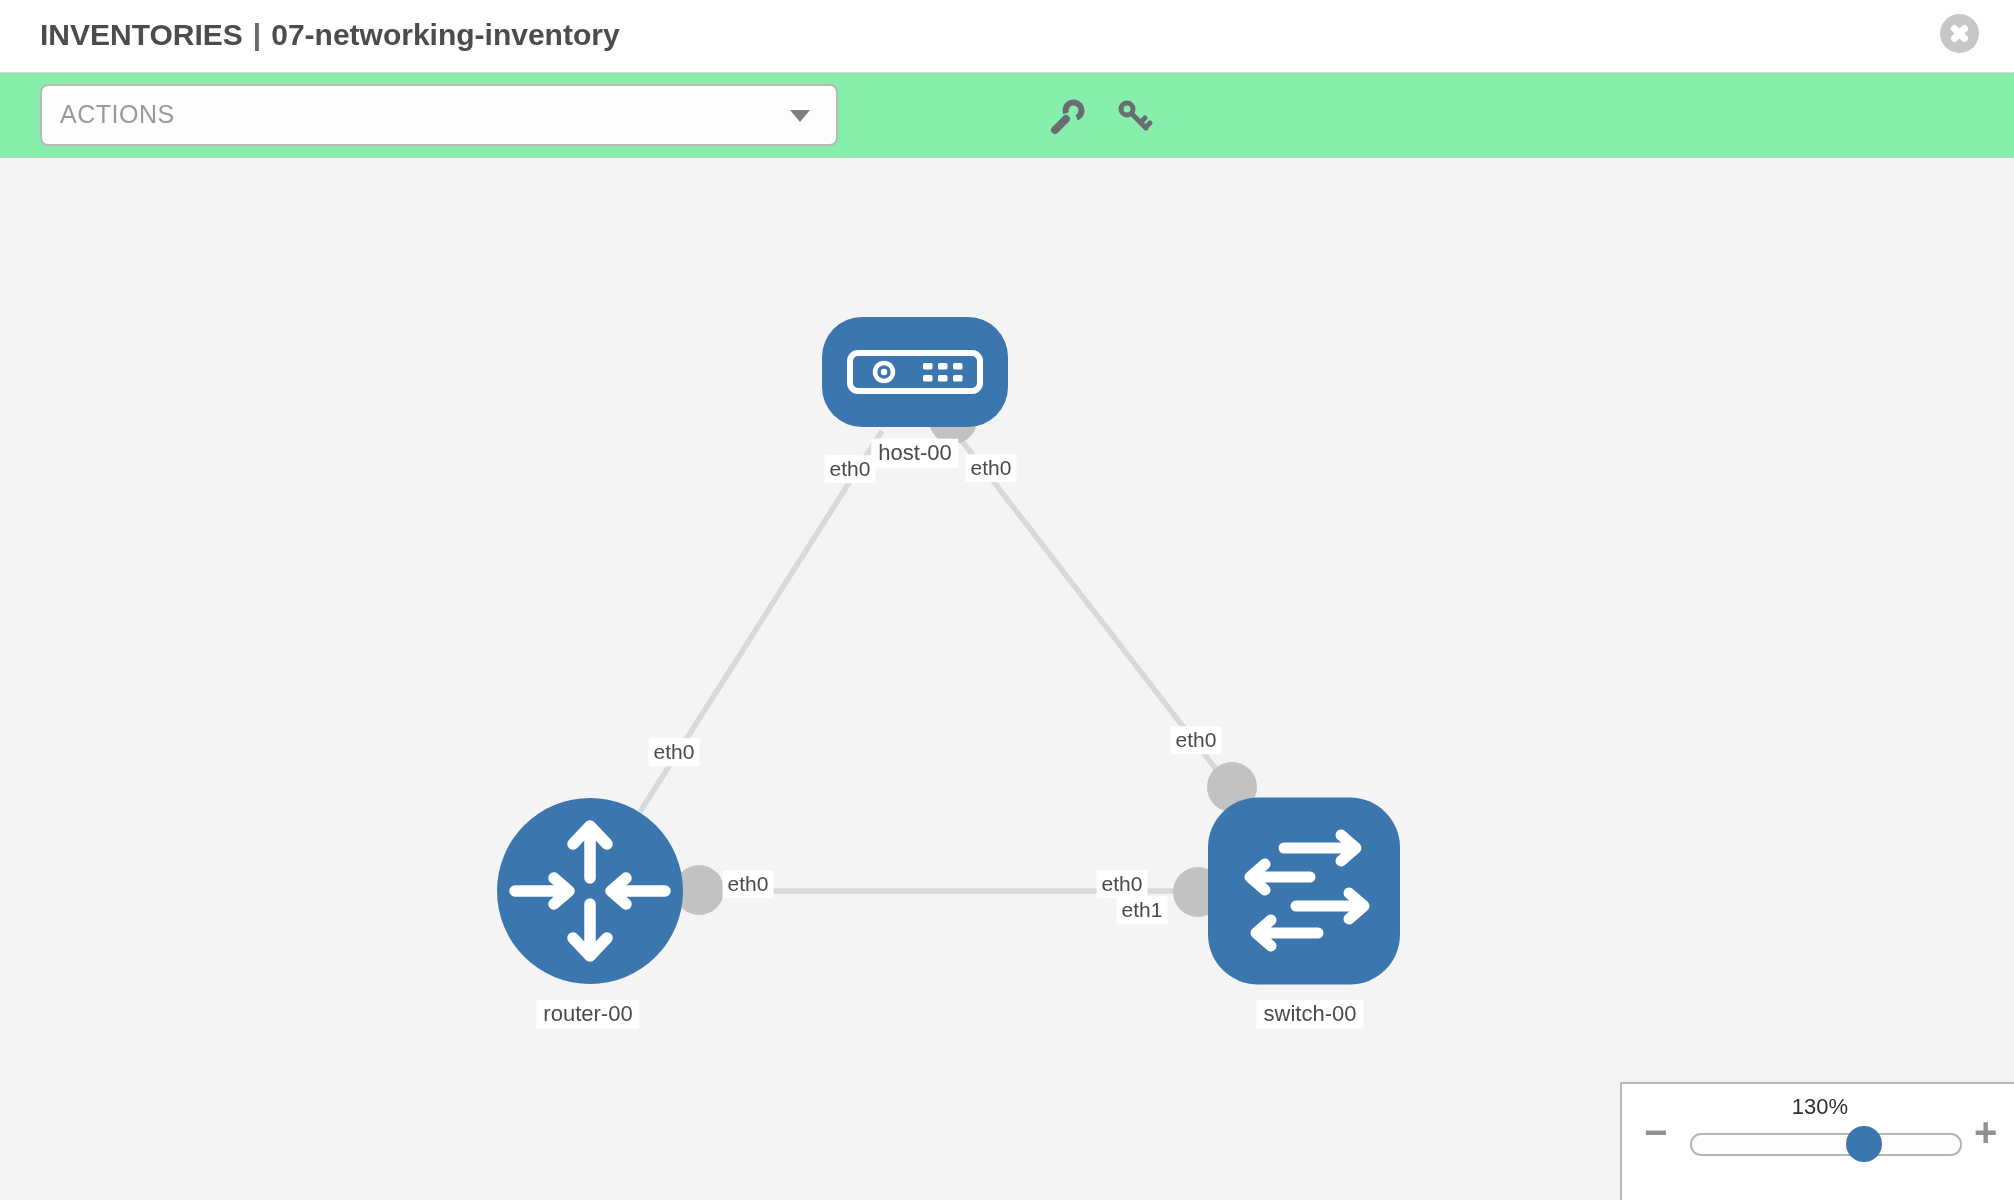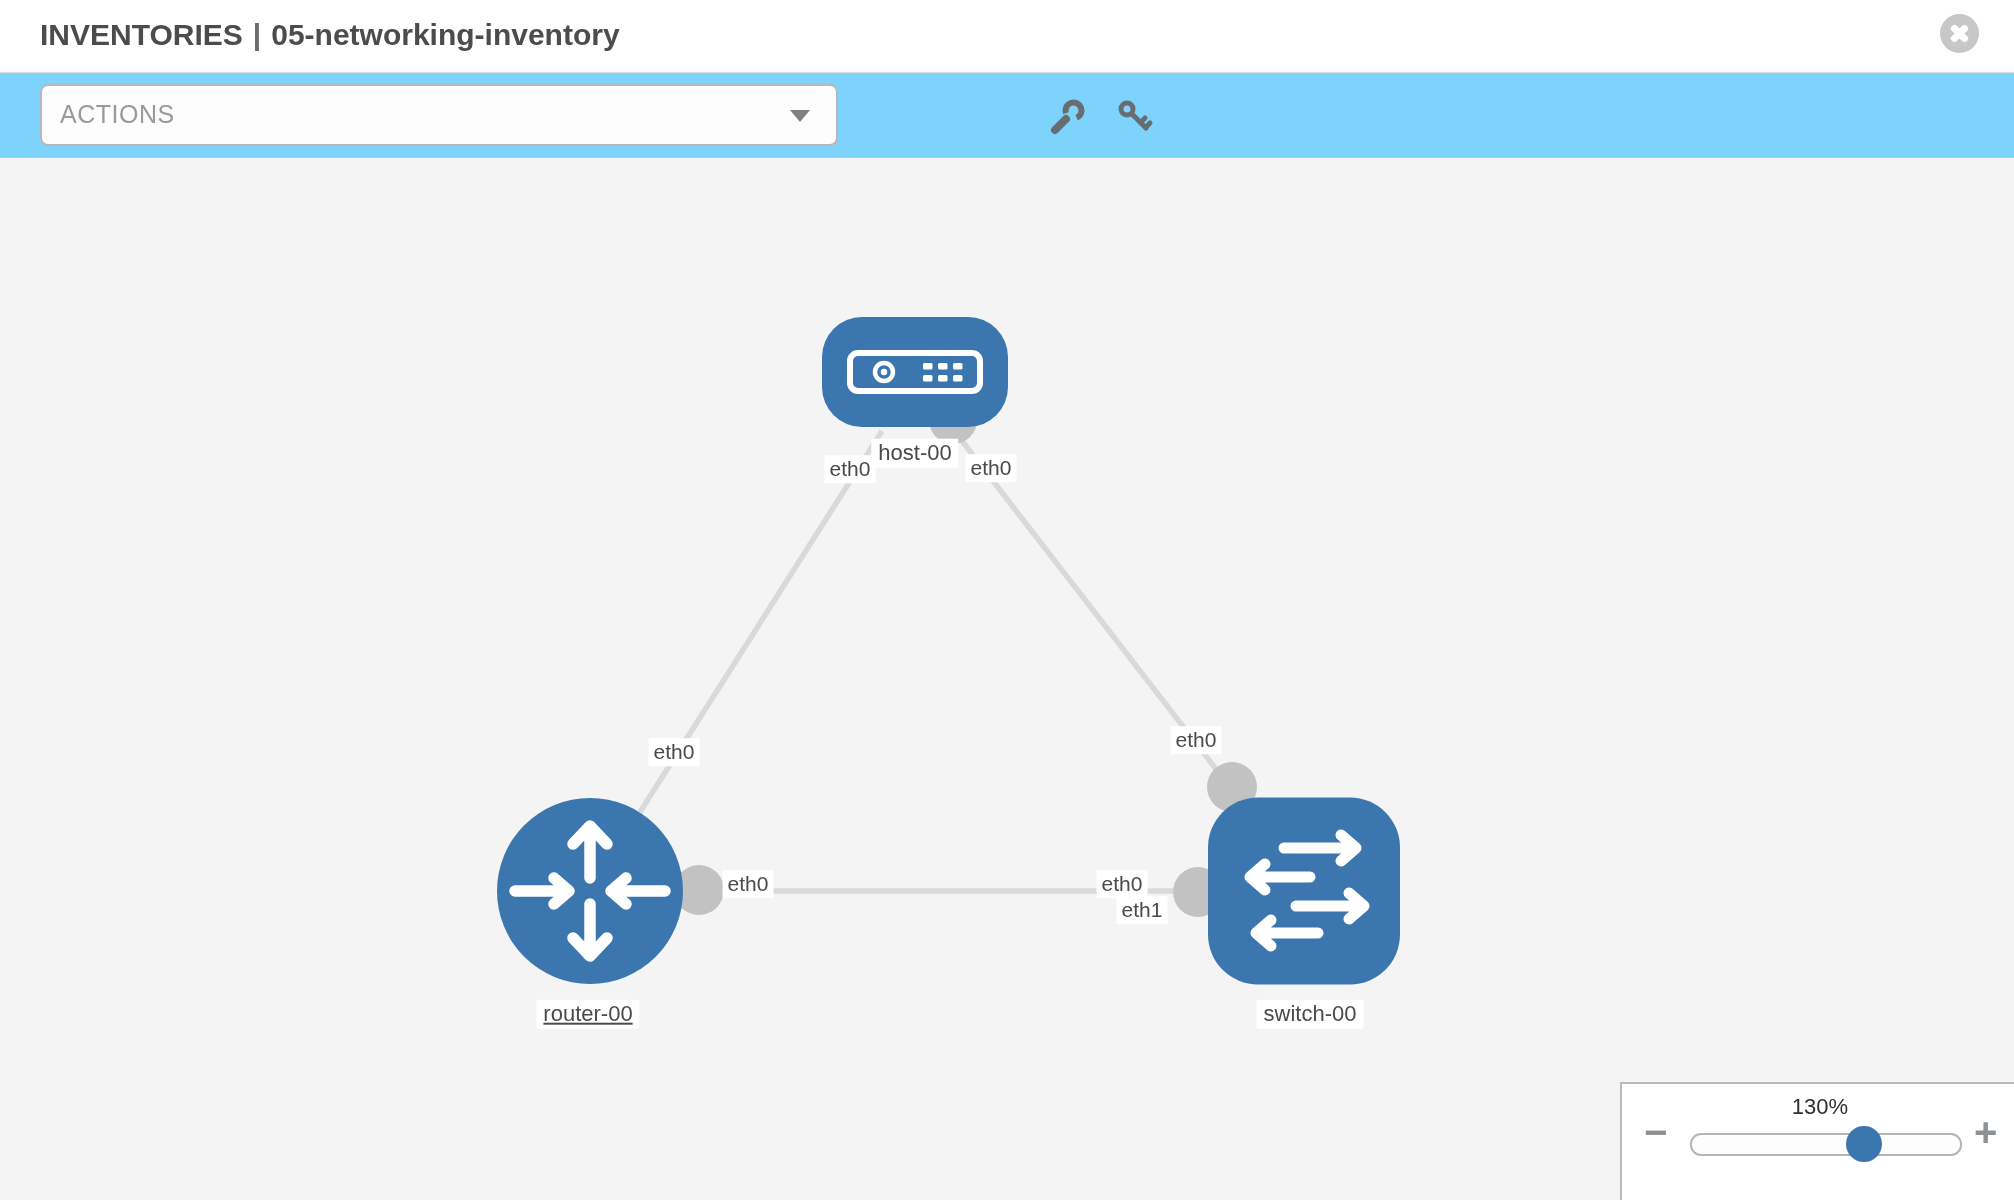--- a/index.html
+++ b/index.html
@@ -11,21 +11,21 @@
     border-bottom:1px solid #dcdcdc;z-index:5;}
   .title{position:absolute;left:40px;top:18px;font-size:30px;font-weight:700;color:#4c4c4c;}
   .title .sep{margin:0 10px;color:#6b6b6b;font-weight:600;}
   .close-btn{position:absolute;right:35px;top:14px;width:39px;height:39px;border-radius:50%;
     background:#c7c7c7;border:none;cursor:pointer;padding:0;}
   .close-btn .xbar{position:absolute;left:9px;top:16px;width:21px;height:7px;border-radius:3px;background:#fff;}
   .close-btn .xbar.a{transform:rotate(45deg);}
   .close-btn .xbar.b{transform:rotate(-45deg);}
 
   
-  .toolbar{position:absolute;left:0;top:73px;width:100%;height:84px;background:#7dd3fc;
+  .toolbar{position:absolute;left:0;top:73px;width:100%;height:84px;background:#86efac;
     border-bottom:1px solid #c6c6c6;z-index:5;}
   .select{position:absolute;top:11px;height:58px;background:#fdfdfd;border:2px solid #b8b8b8;
     border-radius:8px;cursor:pointer;}
   .select .ph{position:absolute;left:18px;top:14px;font-size:25px;color:#9a9a9a;letter-spacing:.5px;}
   .caret{position:absolute;right:26px;top:24px;width:0;height:0;
     border-left:10px solid transparent;border-right:10px solid transparent;border-top:12px solid #7d8185;}
   .sel-actions{left:40px;width:794px;}
   .sel-search{left:1183px;width:796px;}
   .tool-btn{position:absolute;top:24px;width:44px;height:40px;background:none;border:none;cursor:pointer;padding:0;}
   .tool-wrench{left:1045px;}
@@ -53,21 +53,21 @@
     border:2px solid #b5b5b5;border-radius:11px;cursor:pointer;}
   .zoom-thumb{position:absolute;top:-9px;width:36px;height:36px;border-radius:50%;cursor:grab;}
 </style>
 </head>
 <body>
 
 <div class="app">
 
   <div class="header">
     <div class="title">
-      <span>INVENTORIES</span><span class="sep">|</span><span>05-networking-inventory</span>
+      <span>INVENTORIES</span><span class="sep">|</span><span>07-networking-inventory</span>
     </div>
     <button class="close-btn">
       <span class="xbar a"></span>
       <span class="xbar b"></span>
     </button>
   </div>
 
   <div class="toolbar">
     <div class="select sel-actions">
       <span class="ph">ACTIONS</span>
@@ -117,21 +117,21 @@
       </svg>
     <div id="labels">
         <div class="chip port" style="left: 850px; top: 311px;">eth0</div>
         <div class="chip port" style="left: 991px; top: 310px;">eth0</div>
         <div class="chip port" style="left: 674px; top: 594px;">eth0</div>
         <div class="chip port" style="left: 748px; top: 726px;">eth0</div>
         <div class="chip port" style="left: 1122px; top: 726px;">eth0</div>
         <div class="chip port" style="left: 1142px; top: 752px; text-align: right;">eth1</div>
         <div class="chip port" style="left: 1196px; top: 582px;">eth0</div>
         <div class="chip name" style="left: 915px; top: 295px;">host-00</div>
-        <div class="chip name" style="left: 588px; top: 856px; text-decoration: underline;">router-00</div>
+        <div class="chip name" style="left: 588px; top: 856px;">router-00</div>
         <div class="chip name" style="left: 1304px; top: 856px; margin-left: 6px;">switch-00</div>
       </div>
 
     <div class="zoom-panel">
       <div class="zoom-value">130%</div>
       <button class="zoom-minus">
         <span>−</span>
       </button>
       <div class="zoom-track">
         <div class="zoom-thumb" id="zoom-thumb" style="background: rgb(59, 118, 175); left: calc(64% - 18px);"></div>

